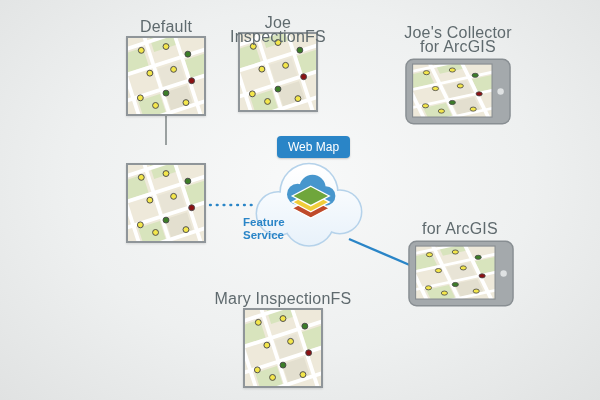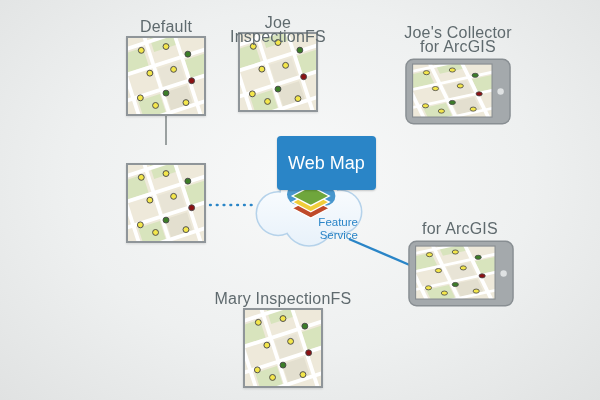--- a/index.html
+++ b/index.html
@@ -17,27 +17,27 @@
     position:absolute;width:80px;height:80px;box-sizing:border-box;
     border:2px solid #8f9599;background:#eee9da;z-index:2;
     box-shadow:0 1px 2px rgba(0,0,0,.12);
   }
   .map-tile svg{display:block;width:100%;height:100%;}
   .tablet{position:absolute;width:106px;height:67px;z-index:2;}
   .tablet svg{display:block;width:100%;height:100%;}
   .cloud-wrap{position:absolute;left:243px;top:150px;width:132px;height:112px;z-index:2;}
   .cloud-wrap > svg{display:block;width:132px;height:106px;}
   .feature-label{
-    position:absolute;left:0;top:66px;width:115px;text-align:right;
-    color:#2a85c7;font-size:11.5px;line-height:13px;font-weight:normal;z-index:3;
+    position:absolute;left:0;top:66px;width:115px;text-align:left;
+    color:#2a85c7;font-size:11.5px;line-height:13px;font-weight:bold;z-index:3;
   }
   .webmap-badge{
     position:absolute;left:277px;top:136px;z-index:4;
-    background:#2a85c7;color:#ffffff;font-size:18px;line-height:14px;
-    padding:20px 11px;border-radius:4px;box-shadow:0 1px 2px rgba(0,0,0,.2);
+    background:#2a85c7;color:#ffffff;font-size:12px;line-height:14px;
+    padding:4px 11px;border-radius:4px;box-shadow:0 1px 2px rgba(0,0,0,.2);
   }
 </style>
 </head>
 <body>
 
 <div id="canvas">
 
   <svg width="0" height="0" style="position:absolute" aria-hidden="true">
     <defs>
       <g id="map-sym">

